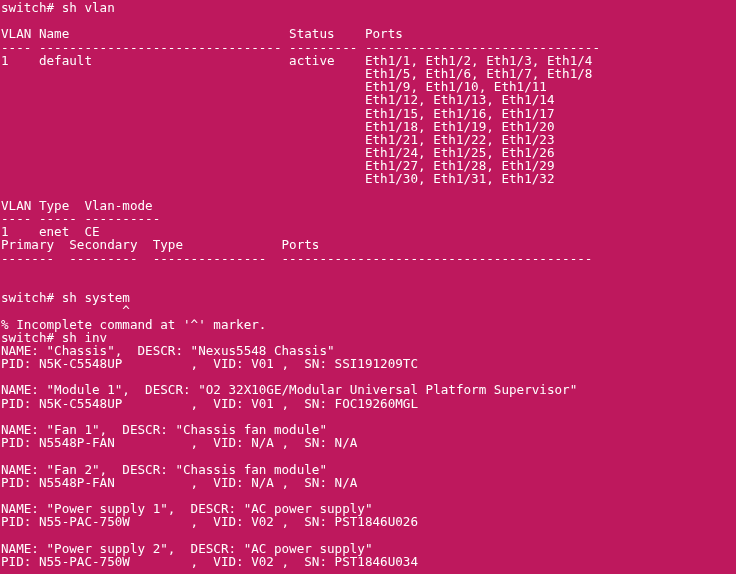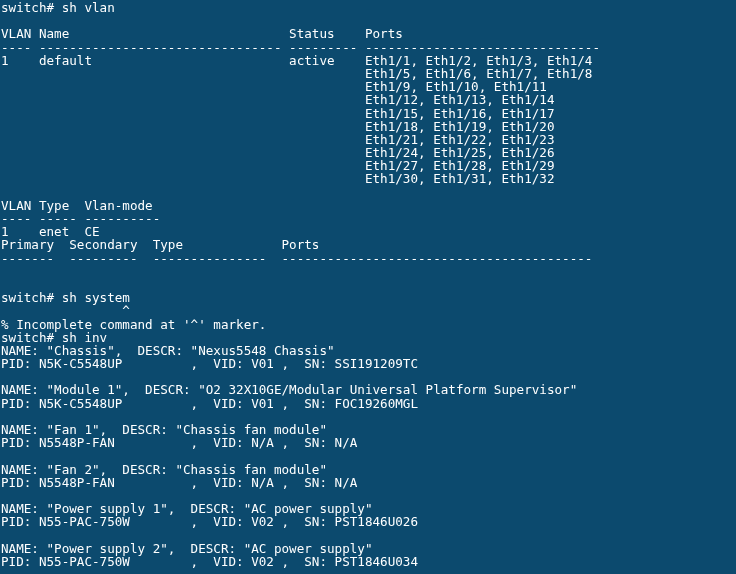--- a/index.html
+++ b/index.html
@@ -10,21 +10,21 @@
   }
   body {
     width: 736px;
     height: 574px;
     overflow: hidden;
     font-family: "DejaVu Sans Mono", "Liberation Mono", monospace;
   }
   #terminal {
     width: 736px;
     height: 574px;
-    background: #0c4a6e;
+    background: #be185d;
     color: #ffffff;
     font-family: "DejaVu Sans Mono", "Liberation Mono", monospace;
     font-size: 12.6px;
     line-height: 13.2px;
     letter-spacing: 0px;
     padding: 16px;
     box-sizing: border-box;
     position: relative;
     overflow: hidden;
   }

